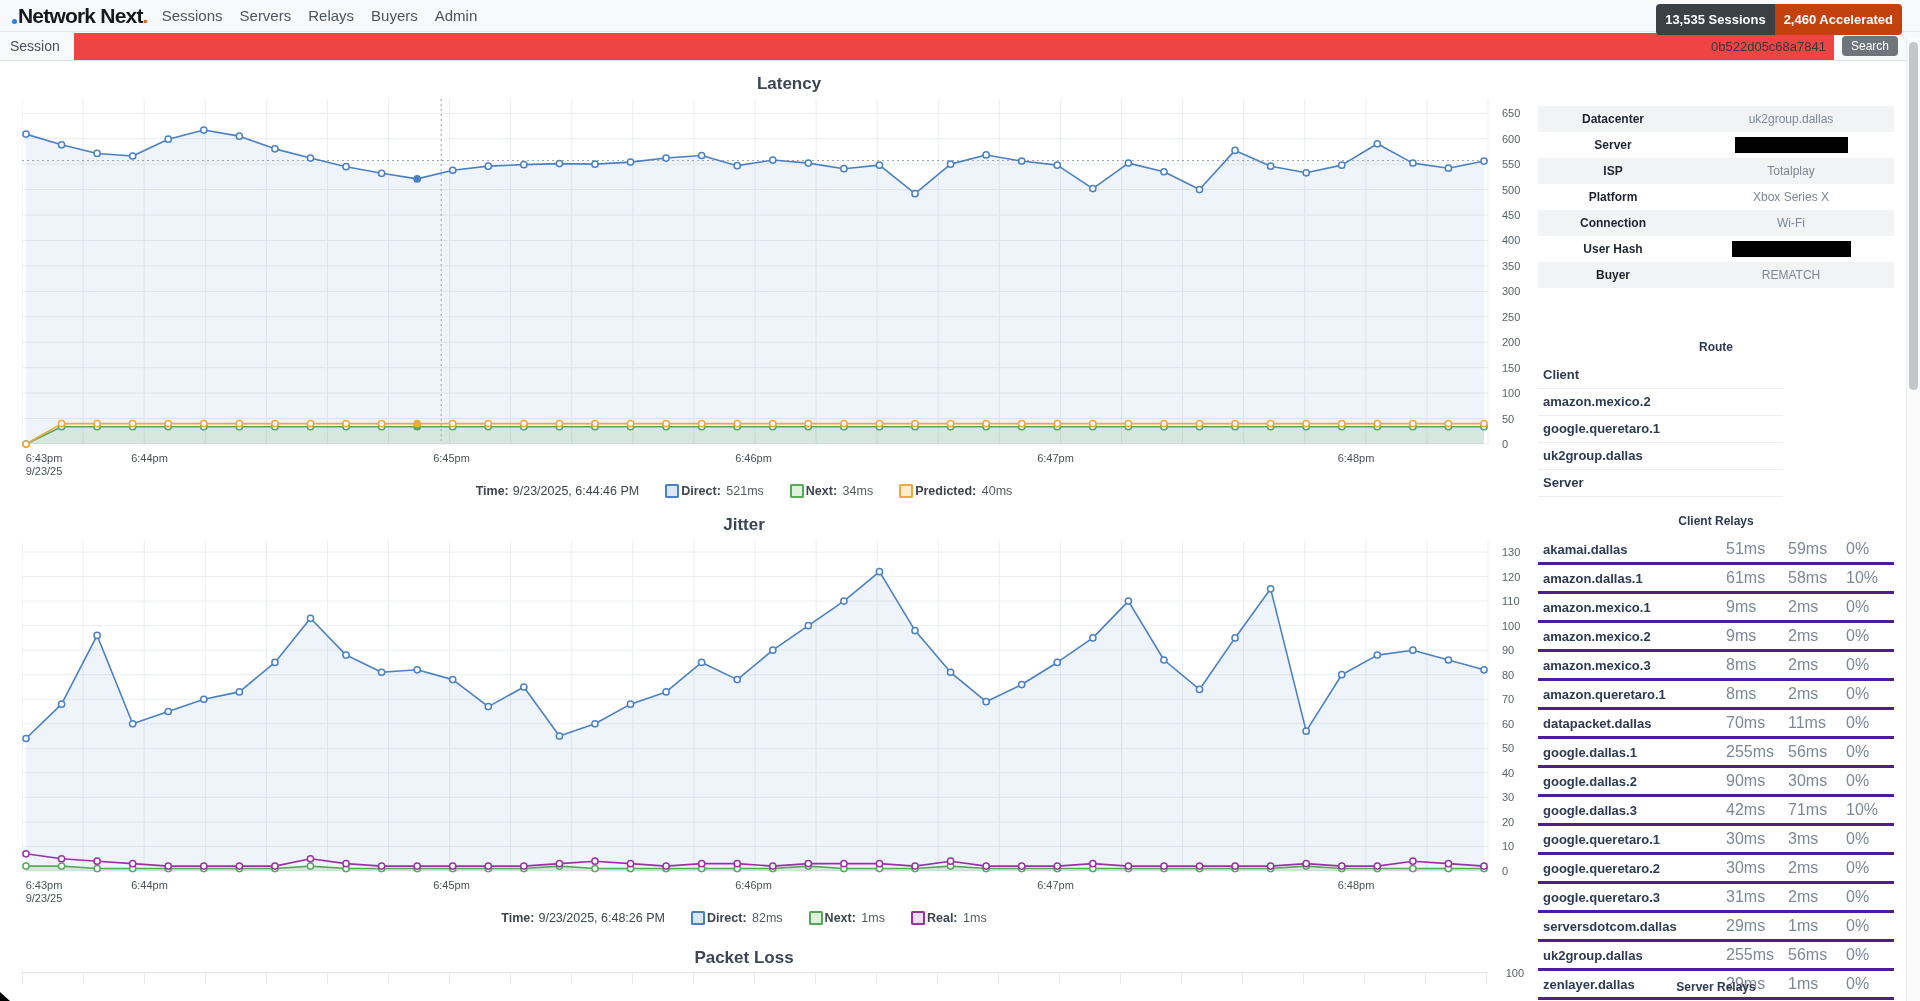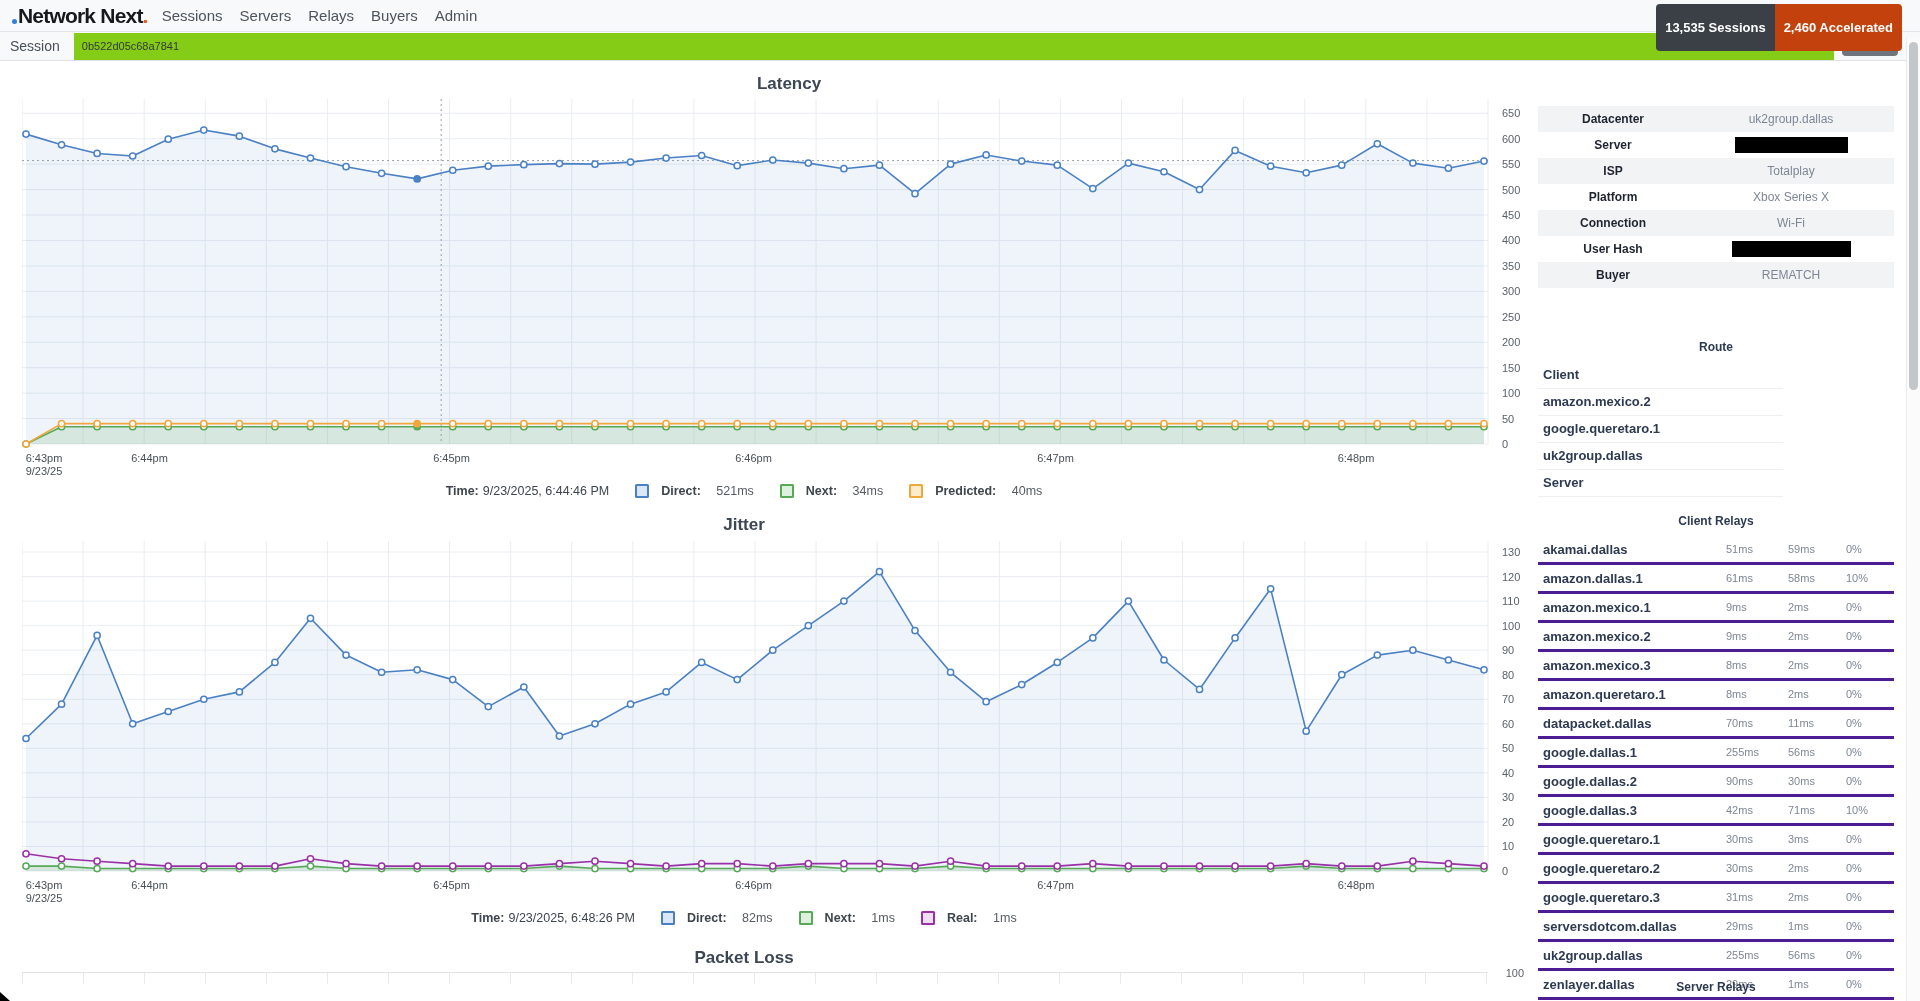--- a/index.html
+++ b/index.html
@@ -5,42 +5,42 @@
   html,body{margin:0;padding:0;width:1920px;height:1001px;overflow:hidden;background:#fff;
     font-family:"Liberation Sans","DejaVu Sans",sans-serif;-webkit-font-smoothing:antialiased;}
   
   .topnav{height:31px;background:#f8f9fa;border-bottom:1px solid #e4e7ea;display:flex;align-items:center;position:relative;}
   .logo{font-weight:800;font-size:21px;letter-spacing:-0.8px;color:#16181b;margin-left:10px;position:relative;padding-left:8px;cursor:pointer;}
   .logo-blue-dot{position:absolute;left:2px;bottom:4px;width:5px;height:5px;border-radius:50%;background:#2f7fe0;}
   .logo-dot{color:#ef5a22;}
   .navlinks{display:flex;gap:17px;margin-left:14px;}
   .navlink{font-size:15px;color:#4d545b;cursor:pointer;}
   .badges{position:absolute;right:18px;top:4px;display:flex;}
-  .badge{font-size:13px;font-weight:bold;color:#fff;padding:16px 9px;line-height:15px;}
+  .badge{font-size:13px;font-weight:bold;color:#fff;padding:8px 9px;line-height:15px;}
   .badge.dark{background:#3a4046;border-radius:4px 0 0 4px;}
   .badge.green{background:#c2410c;border-radius:0 4px 4px 0;}
   
   .searchrow{height:28px;background:#f8f9fa;border-bottom:1px solid #dee2e6;display:flex;align-items:center;}
   .searchrow label{font-size:14px;color:#495057;padding:0 14px 0 10px;}
-  .searchrow input{flex:1;height:27px;border:none;outline:none;background:#84cc16;font-size:11px;color:#343a40;padding:0 8px;}
+  .searchrow input{flex:1;height:27px;border:none;outline:none;background:#ef4444;font-size:13px;color:#343a40;padding:0 8px;text-align:right;}
   .searchrow button{background:#6e757c;color:#fff;border:none;border-radius:4px;font-size:12px;padding:3px 9px;margin:0 22px 0 8px;cursor:pointer;}
   
   .main{position:relative;}
   .charts-col{width:1532px;}
   .chart-title{width:1488px;text-align:center;font-size:17px;font-weight:bold;color:#3c4654;}
   .t-lat{margin-top:13px;margin-bottom:5px;padding-left:45px;}
   .t-jit{margin-top:13px;margin-bottom:6px;}
   .t-pl{margin-top:19px;margin-bottom:4px;}
   .chart-wrap{margin-left:22px;line-height:0;}
   .xlabels{position:relative;height:30px;margin-left:22px;font-size:11px;color:#495057;}
   .xlabels span.xt{position:absolute;top:2px;transform:translateX(-50%);white-space:nowrap;}
   .xlabels span.xsub{position:absolute;top:15px;transform:translateX(-50%);white-space:nowrap;}
   .legend{height:22px;width:1488px;display:flex;justify-content:center;align-items:center;gap:26px;font-size:12.5px;color:#3e454d;}
   .legend .lt b{font-weight:bold;margin-right:4px;}
-  .lg-item{display:flex;align-items:center;gap:12px;}
+  .lg-item{display:flex;align-items:center;gap:2px;}
   .swatch{width:10px;height:10px;border-radius:1.5px;display:inline-block;}
   .lg-item b{font-weight:bold;}
   .lg-item .lv{color:#555b61;}
   .pl-sliver{position:relative;margin-left:22px;width:1466px;height:11px;border-top:1px solid #dfe3e8;
      background:repeating-linear-gradient(to right,#e6eaef 0 1px,transparent 1px 61px);}
   .pl-ymax{position:absolute;right:-36px;top:-5px;font-size:11px;color:#5a6268;line-height:11px;}
   
   .sidebar{position:absolute;left:1538px;top:0;width:356px;}
   .info-table{position:absolute;top:32px;left:0;width:356px;}
   .info-row{display:flex;height:26px;align-items:center;}
@@ -50,21 +50,21 @@
   .redact{display:inline-block;height:16px;background:#000;}
   .side-title{position:absolute;left:0;width:356px;text-align:center;font-size:12px;font-weight:bold;color:#2e3a52;}
   .route-title{top:266px;}
   .relays-title{top:440px;}
   .server-relays-title{top:906px;}
   .route-list{position:absolute;top:288px;left:0;width:245px;}
   .route-row{height:26px;line-height:26px;border-bottom:1px solid #eceef1;font-size:13px;font-weight:bold;color:#2e3a52;padding-left:5px;cursor:pointer;}
   .relay-list{position:absolute;top:462px;left:0;width:356px;}
   .relay-row{display:grid;grid-template-columns:188px 62px 58px 1fr;height:26px;align-items:center;border-bottom:3px solid #4c1d95;}
   .relay-name{font-size:13px;font-weight:bold;color:#2e3a52;padding-left:5px;cursor:pointer;overflow:hidden;white-space:nowrap;}
-  .relay-val{font-size:11px;color:#7e8796;}
+  .relay-val{font-size:16px;color:#7e8796;}
   
   .scrollbar{position:fixed;top:38px;right:0;bottom:0;width:13px;background:#fbfbfb;border-left:1px solid #ececec;}
   .scrollbar .thumb{position:absolute;left:2px;top:4px;width:9px;height:348px;background:#c4c7ca;border-radius:5px;cursor:pointer;}
   .corner-mark{position:fixed;left:0;bottom:0;width:0;height:0;border-bottom:9px solid #000;border-right:10px solid transparent;}
 </style>
 </head>
 <body>
 
 <header class="topnav">
   <div class="logo">

